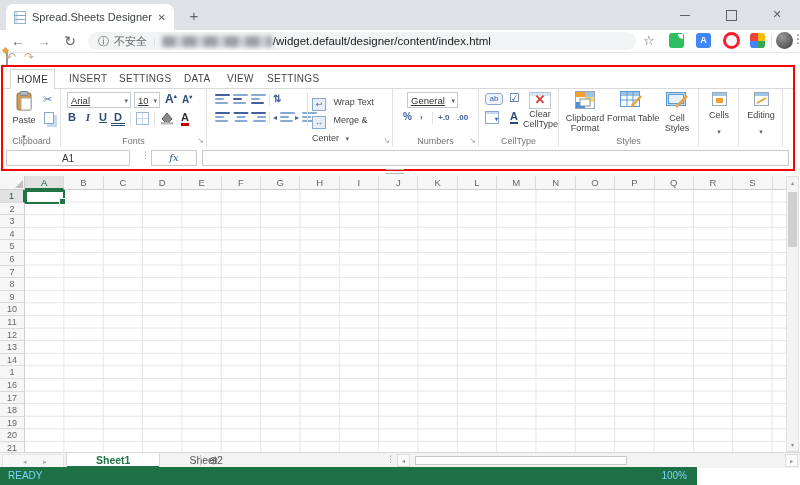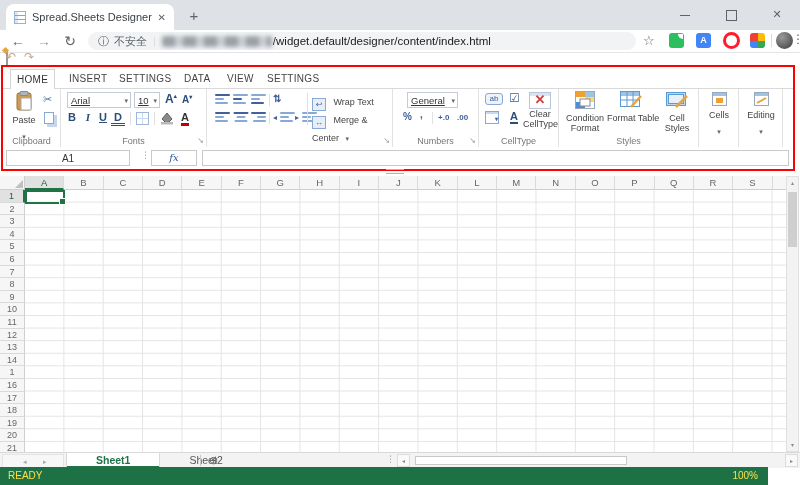--- a/index.html
+++ b/index.html
@@ -131,21 +131,21 @@
     box-shadow:inset 0 -2px 0 #217346;}
   #stab-div{position:absolute;left:200px;top:2px;height:11px;border-left:1px solid #c8c8c8;}
   #addsheet{position:absolute;left:209px;top:0;font-size:11px;color:#666;line-height:15px;}
   #sb-dots{position:absolute;left:386px;top:1px;font-size:9px;color:#999;}
   #hscroll{position:absolute;left:397px;top:1px;right:2px;height:13px;background:#f3f3f3;}
   .hbtn{position:absolute;top:0;width:13px;height:13px;border:1px solid #dcdcdc;background:#f9f9f9;
     text-align:center;font-size:6px;color:#8a8a8a;line-height:12px;box-sizing:border-box;}
   #hthumb{position:absolute;left:18px;top:2px;width:212px;height:9px;background:#fff;border:1px solid #c9c9c9;box-sizing:border-box;}
 
   
-  #statusbar{position:absolute;left:0;top:467px;width:768px;height:18px;background:#1e7145;color:#fde047;}
+  #statusbar{position:absolute;left:0;top:467px;width:697px;height:18px;background:#1e7145;color:#7dd3fc;}
   #sb-ready{position:absolute;left:8px;top:0;font-size:10px;line-height:18px;}
   #sb-zoom{position:absolute;right:10px;top:0;font-size:10px;line-height:18px;}
 </style>
 </head>
 <body>
 
 <div id="screen">
 
   <div id="tabstrip">
     <div id="browser-tab">
@@ -347,21 +347,21 @@
       <div class="grp" style="left:556px;width:140px;">
         <div class="bigbtn" style="left:4px;width:44px;">
           <svg width="20" height="18">
             <rect x="0.5" y="0.5" width="19" height="17" fill="#fff" stroke="#9aa7b8"></rect>
             <rect x="1" y="1" width="9" height="5" fill="#f0a030"></rect>
               <rect x="10" y="6" width="9" height="5" fill="#ffd966"></rect>
             <rect x="1" y="11" width="9" height="6" fill="#4a90d9"></rect>
               <rect x="10" y="1" width="9" height="5" fill="#9dc3e6"></rect>
             <rect x="5" y="8" width="10" height="7" fill="#fff" stroke="#8a8a8a"></rect>
           </svg>
-          <div class="btxt">Condition Format</div>
+          <div class="btxt">Clipboard Format</div>
         </div>
         <div class="bigbtn" style="left:48px;width:48px;">
           <svg width="22" height="18">
             <rect x="0.5" y="0.5" width="19" height="15" fill="#fff" stroke="#5b9bd5"></rect>
             <rect x="1" y="1" width="18" height="4" fill="#9dc3e6"></rect>
             <line x1="1" y1="9" x2="19" y2="9" stroke="#5b9bd5"></line>
               <line x1="7" y1="1" x2="7" y2="16" stroke="#5b9bd5"></line>
               <line x1="13" y1="1" x2="13" y2="16" stroke="#5b9bd5"></line>
             <line x1="11" y1="16" x2="21" y2="5" stroke="#e8a33d" stroke-width="2.5"></line>
           </svg>

